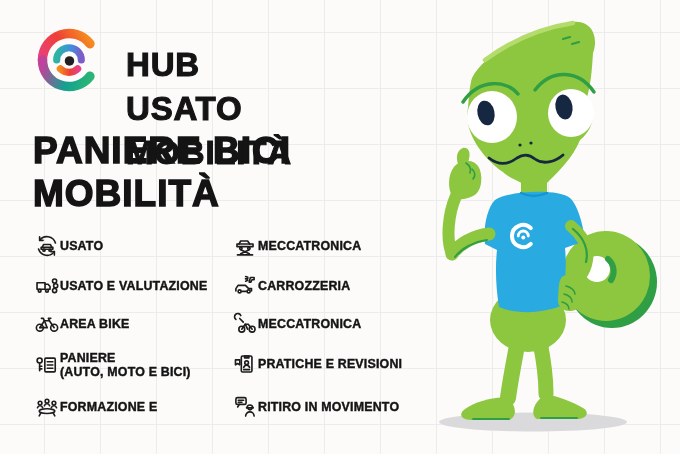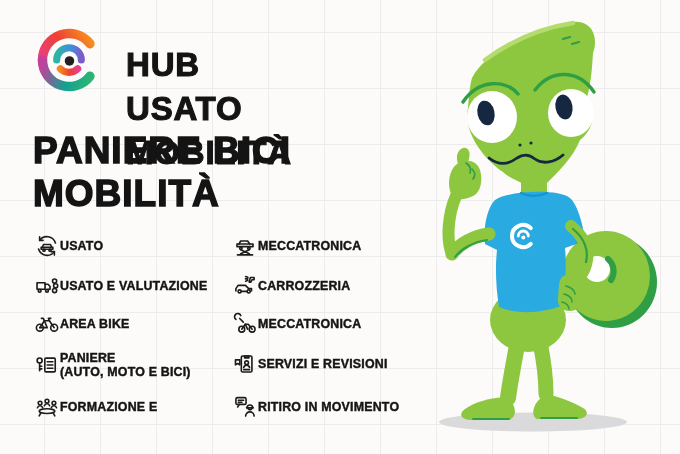--- a/index.html
+++ b/index.html
@@ -220,21 +220,21 @@
     <g fill="none" stroke="#1c1c1c" stroke-width="1.5" stroke-linecap="round" stroke-linejoin="round">
       <rect x="8.6" y="4.6" width="9.8" height="14.8" rx="1.2"></rect>
       <path d="M11.6 4.6h4v1.8h-4z"></path>
       <circle cx="13.5" cy="10.8" r="1.7"></circle>
         <path d="M10.8 15.2a2.8 2.8 0 0 1 5.4 0"></path>
         <path d="M10.8 17.2h5.4"></path>
       <path d="M3.2 8.2h4v4.6l-2-1.2-2 1.2z"></path>
     </g>
   </svg>
   <div class="svc-label">
-    <span>SERVIZI E REVISIONI</span>
+    <span>PRATICHE E REVISIONI</span>
   </div>
 </div>
 
 <div class="svc" style="left:232px;top:394px;">
   <svg viewBox="0 0 24 24">
     <g fill="none" stroke="#1c1c1c" stroke-width="1.5" stroke-linecap="round" stroke-linejoin="round">
       <rect x="3.6" y="3.4" width="9.4" height="6.2" rx="1.4"></rect>
       <path d="M6.8 9.6l-1.6 2.4"></path>
         <path d="M5.8 5.8h5M5.8 7.6h3.4"></path>
       <path d="M13.9 12.8a2.6 2.6 0 0 1 5.2 0"></path>

